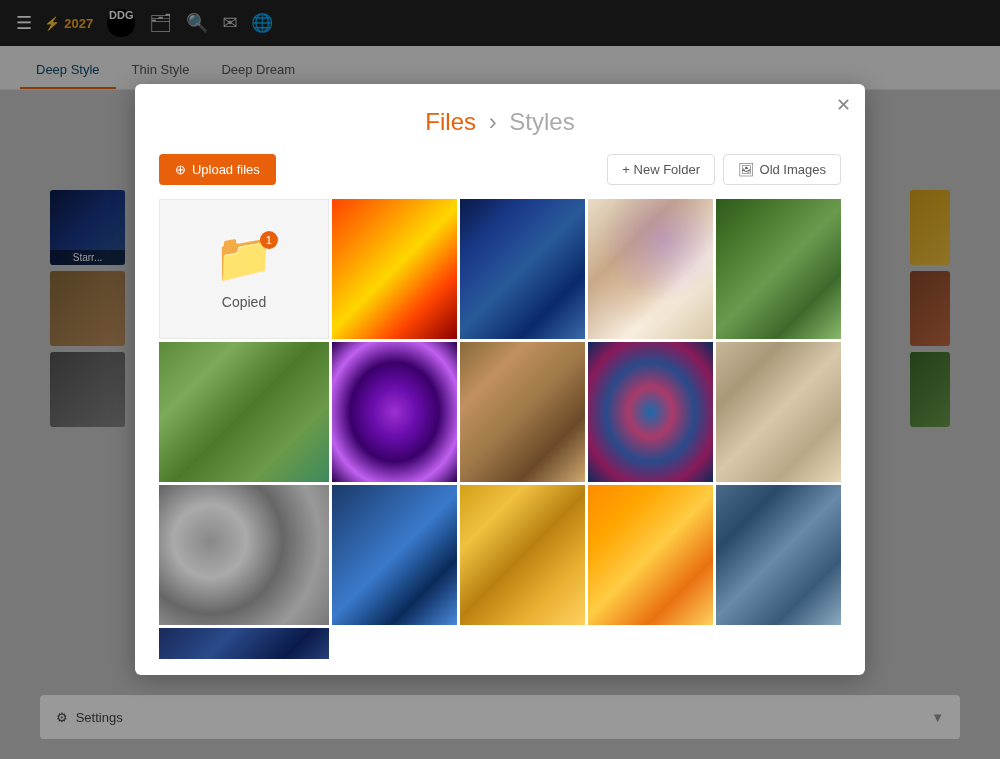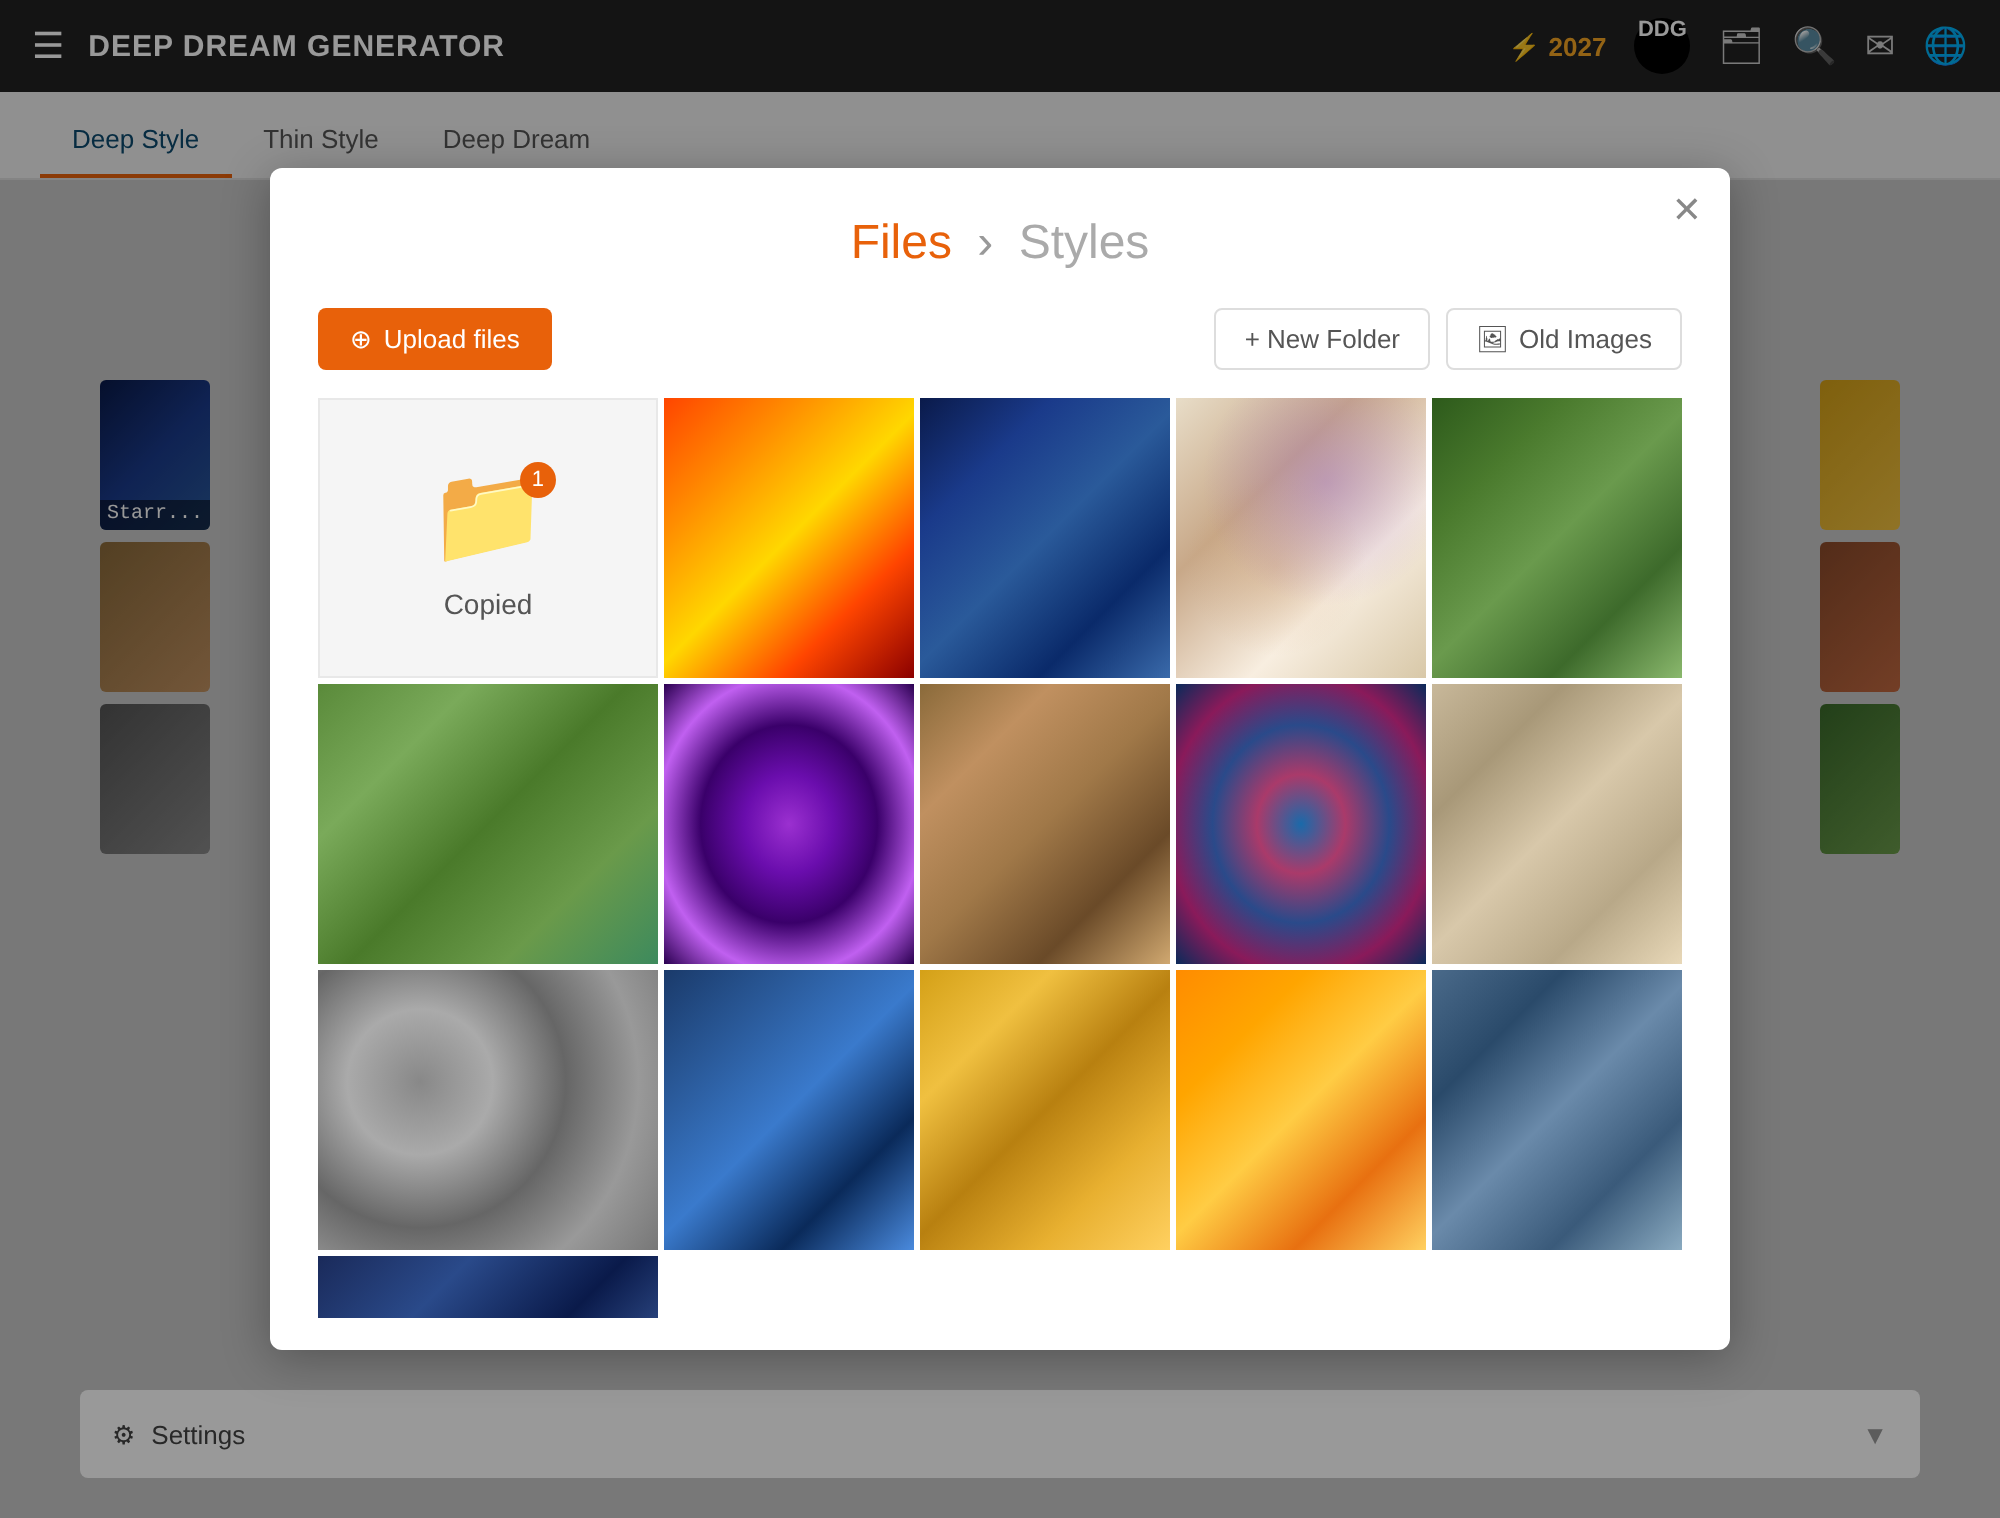--- a/index.html
+++ b/index.html
@@ -81,27 +81,26 @@
     .left-thumbs {
       position: absolute;
       top: 100px;
       left: 50px;
       width: 80px;
       display: flex;
       flex-direction: column;
       gap: 6px;
     }
     .thumb-item {
-      width: 55px;
+      width: 75px;
       height: 75px;
       background: #888;
       border-radius: 3px;
       overflow: hidden;
       position: relative;
-      font-family: Liberation Mono, monospace;
     }
     .thumb-label {
       position: absolute;
       bottom: 0; left: 0; right: 0;
       background: rgba(0,0,0,0.5);
       color: #fff;
       font-size: 10px;
       text-align: center;
       padding: 2px;
     }
@@ -292,21 +291,20 @@
     .img-sunflower { background: linear-gradient(135deg, #d4a017, #f0c040, #b88010, #e8b030, #ffd060); }
     .img-orange { background: linear-gradient(135deg, #ff8c00, #ffa500, #ffcc44, #e87010, #ffd060); }
     .img-bottom3 { background: linear-gradient(135deg, #4a6a8a, #2a4a6a, #6a8aaa, #3a5a7a, #8aaac0); }
     .img-bottom4 { background: linear-gradient(135deg, #1a2a5a, #2a4a8a, #0a1a4a, #3a5a9a, #4a6aaa); }
   </style>
 </head>
 <body>
 
 <nav class="topnav">
   <span style="font-size:18px; cursor:pointer; color:#fff;">☰</span>
-  <span class="topnav-brand">DEEP DREAM GENERATOR</span>
   <div class="topnav-icons">
     <div class="topnav-energy">
       <span>⚡</span>
       <span>2027</span>
     </div>
     <div class="topnav-avatar">
       <span>DDG</span>
     </div>
     <span class="topnav-icon">🗂</span>
     <span class="topnav-icon">🔍</span>

